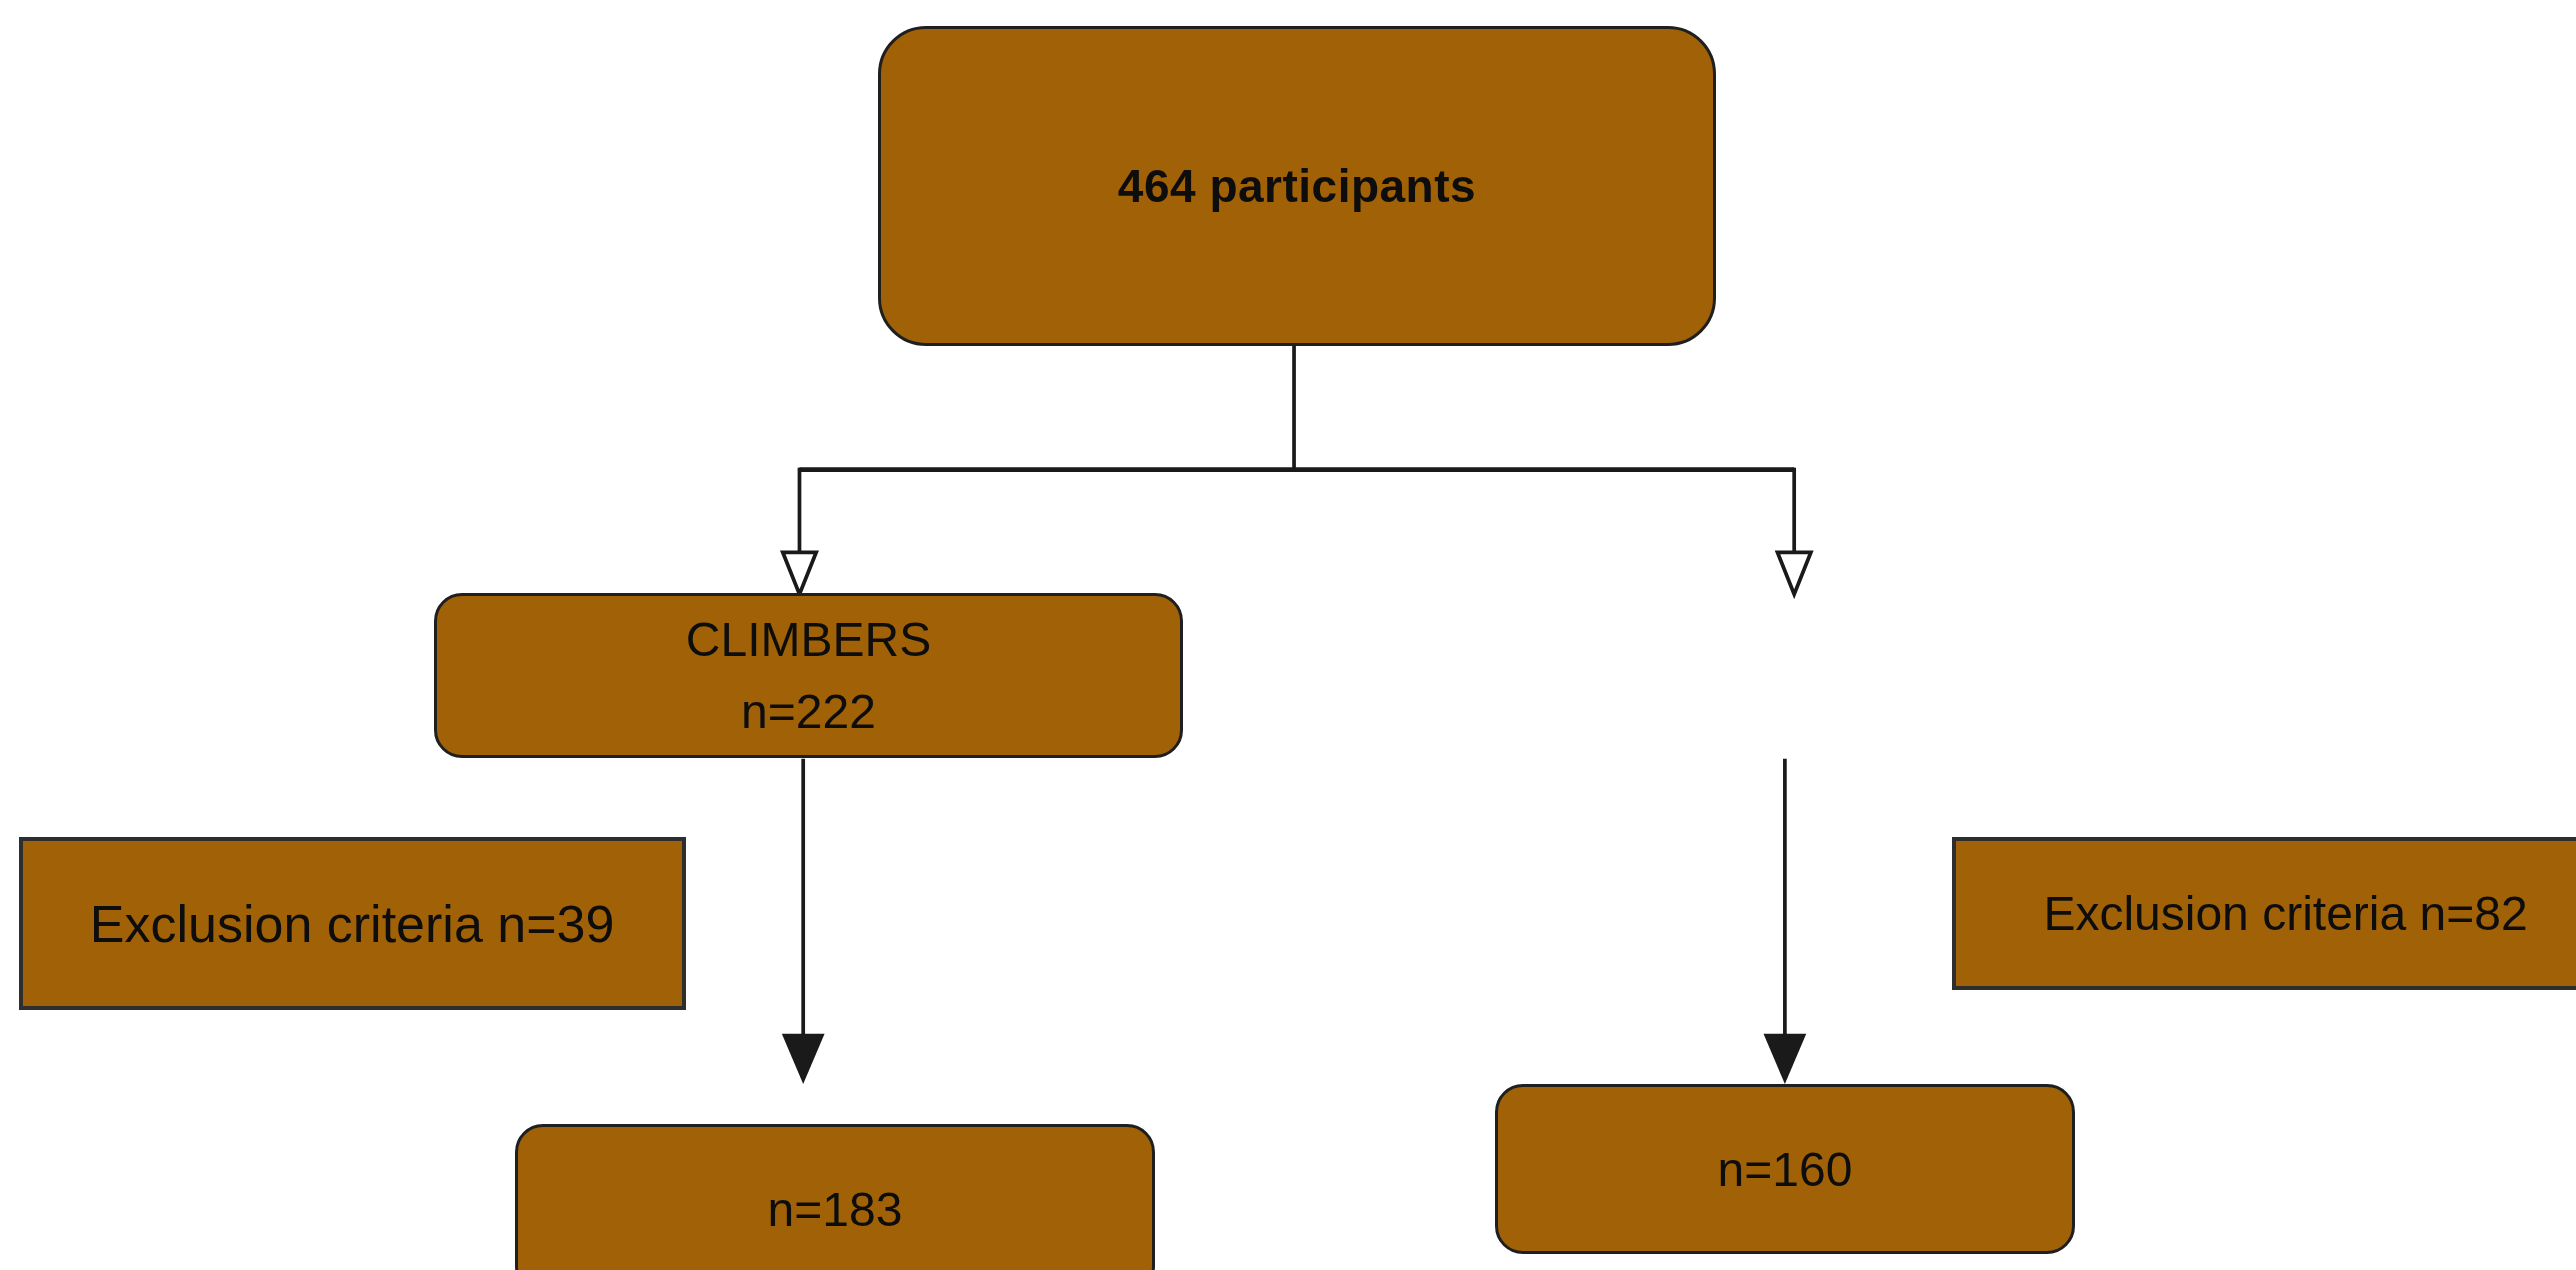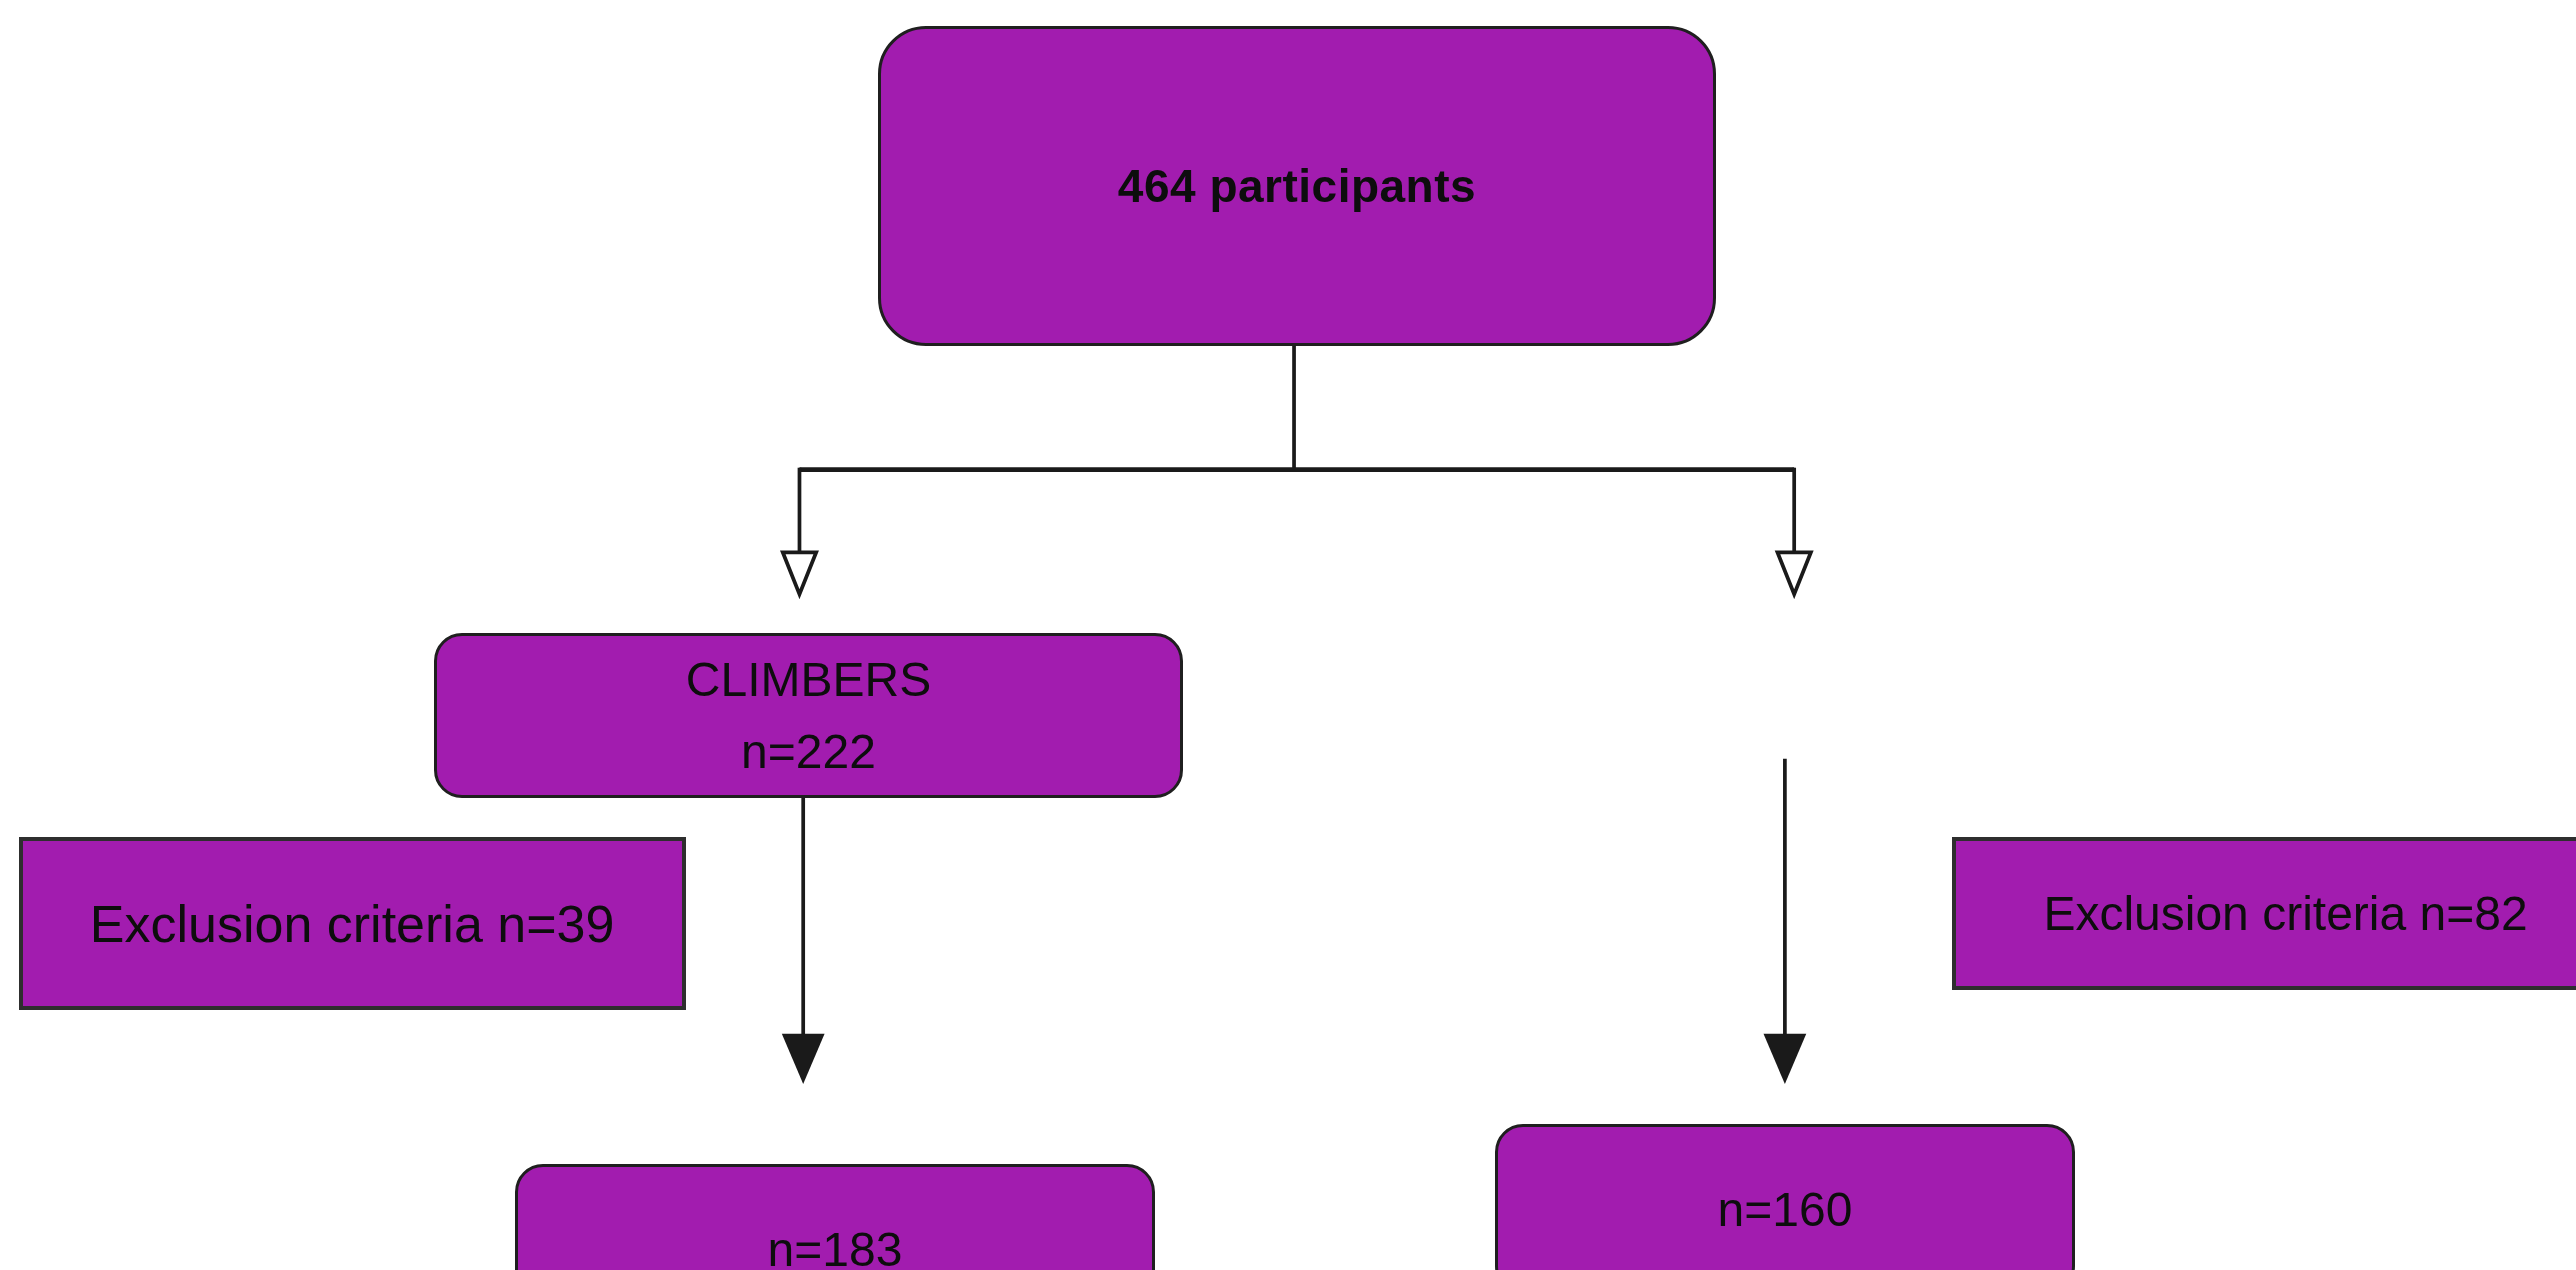--- a/index.html
+++ b/index.html
@@ -19,33 +19,33 @@
   #connectors {
     position: absolute;
     left: 0;
     top: 0;
     width: 2576px;
     height: 1271px;
   }
   .node {
     position: absolute;
     box-sizing: border-box;
-    background: #a21caf;
+    background: #a16207;
     border: 3.7px solid #1f1f1f;
     display: flex;
     flex-direction: column;
     align-items: center;
     justify-content: center;
     text-align: center;
   }
   .node .line {
     display: block;
   }
   .rounded-lg { border-radius: 48px; }
-  .rounded-md { border-radius: 28px; margin-top: 40px; }
+  .rounded-md { border-radius: 28px; }
   .sharp { border-radius: 0; border-width: 4.6px; border-color: #2e2e2e; }
 
   #total-box {
     left: 878px; top: 26px; width: 838px; height: 320px;
     font-size: 46px; font-weight: bold; letter-spacing: 0.5px;
   }
   #climbers-box {
     left: 434px; top: 593px; width: 749px; height: 165px;
     font-size: 48px; line-height: 1.5;
   }

